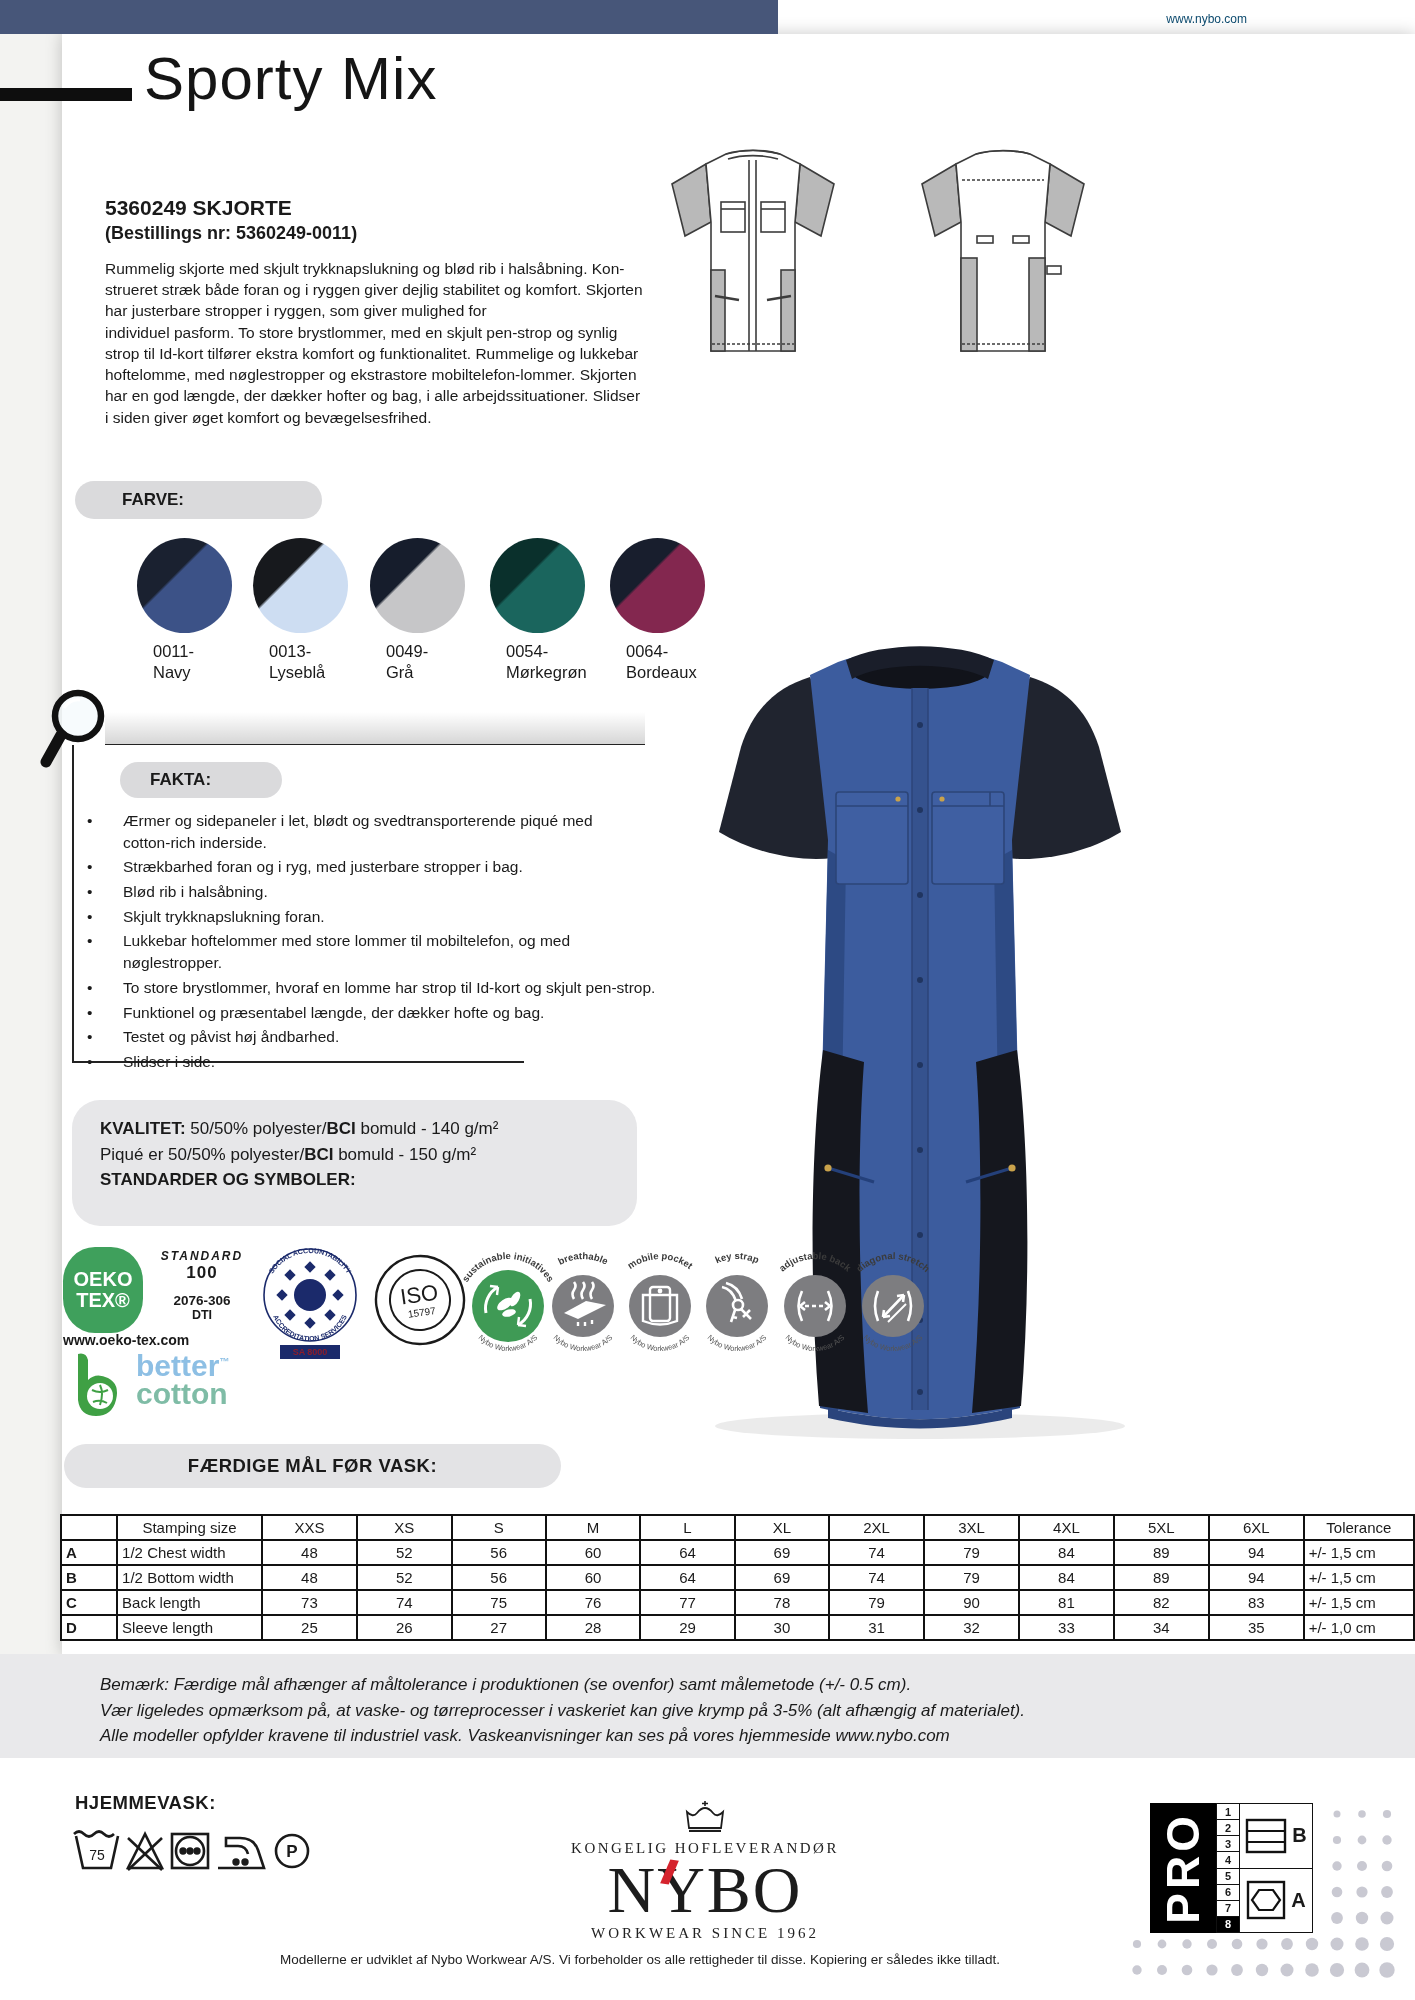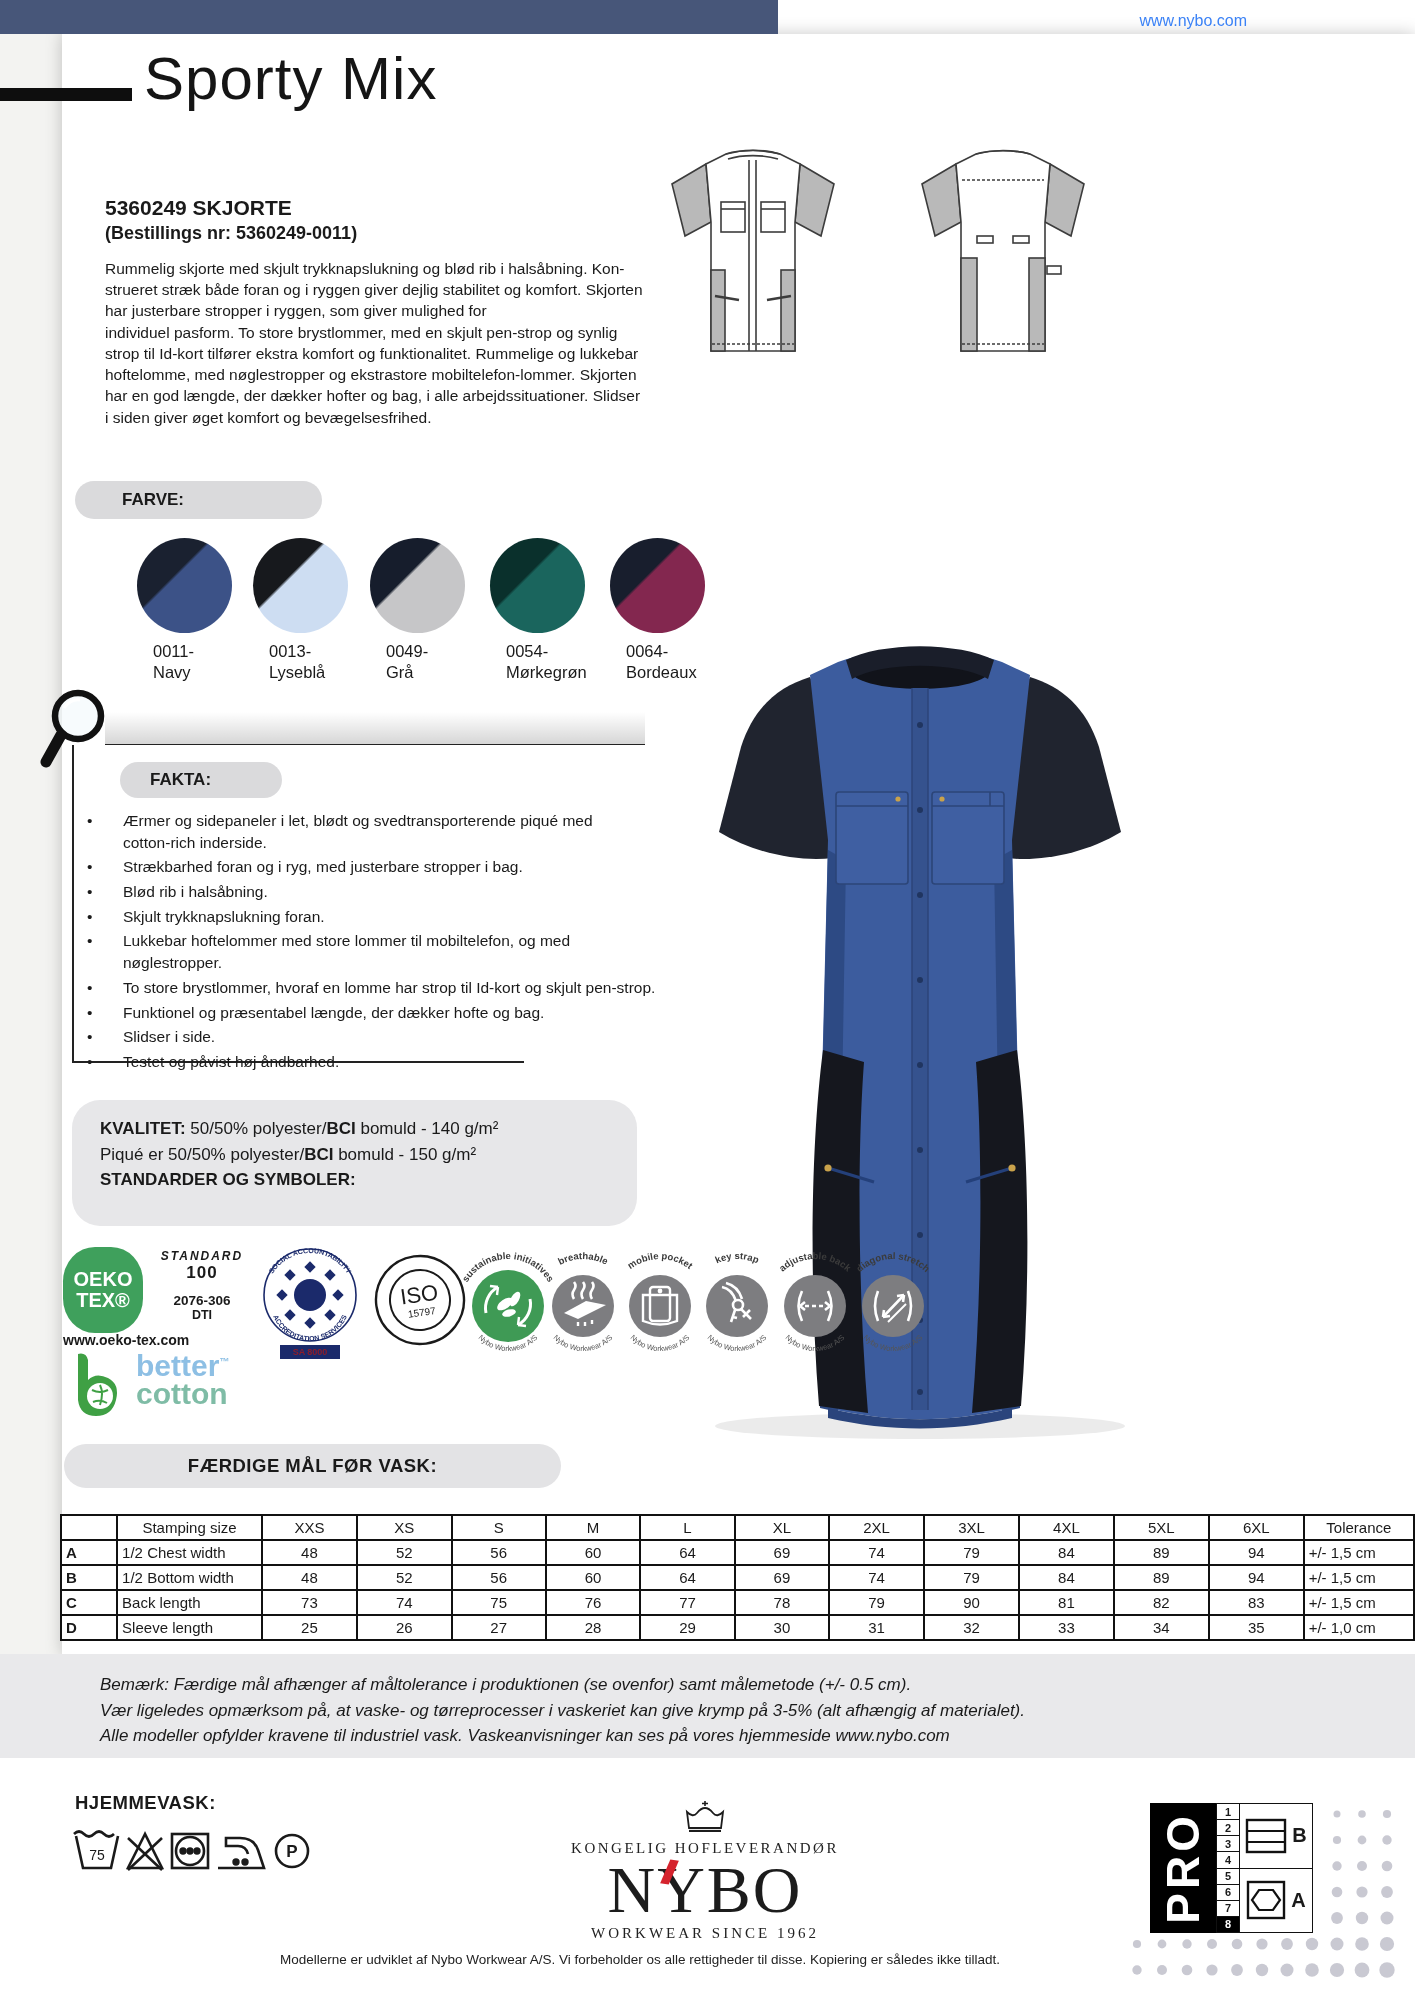--- a/index.html
+++ b/index.html
@@ -2,21 +2,21 @@
 <html><head>
 <meta charset="utf-8">
 <style>
   html,body{margin:0;padding:0;background:#fff;}
   .page{position:relative;width:1415px;height:2000px;background:#fff;overflow:hidden;
         font-family:"Liberation Sans",sans-serif;color:#1a1a1a;}
   .abs{position:absolute;}
 
   
   .topbar{left:0;top:0;width:778px;height:34px;background:#475679;}
-  .site-url{right:168px;top:12px;font-size:16px;color:#3b82f6;margin-left:48px;}
+  .site-url{right:168px;top:12px;font-size:12px;color:#0c4a6e;margin-left:48px;}
   .gutter{left:0;top:34px;width:62px;height:1620px;background:#f3f3f1;}
   .maincard{left:62px;top:34px;width:1353px;height:1620px;background:#fff;box-shadow:0 0 16px rgba(0,0,0,.22);}
   .blackdash{left:0;top:88px;width:132px;height:13px;background:#0e0e0e;}
   .title{left:144px;top:44px;font-size:60px;font-weight:300;letter-spacing:1px;color:#151515;}
 
   .prodcode{left:105px;top:196px;font-size:21px;font-weight:bold;}
   .ordernr{left:105px;top:223px;font-size:18px;font-weight:bold;}
   .descr{left:105px;top:258px;width:560px;font-size:15.5px;line-height:1.37;white-space:pre-line;}
 
   .pill{background:#dadadc;border-radius:20px;font-weight:bold;font-size:17px;display:flex;align-items:center;}
@@ -197,22 +197,22 @@
   <div class="abs pill fakta-pill">FAKTA:</div>
   <ul class="abs facts">
     <li>Ærmer og sidepaneler i let, blødt og svedtransporterende piqué med
 cotton-rich inderside.</li>
     <li>Strækbarhed foran og i ryg, med justerbare stropper i bag.</li>
     <li>Blød rib i halsåbning.</li>
     <li>Skjult trykknapslukning foran.</li>
     <li>Lukkebar hoftelommer med store lommer til mobiltelefon, og med nøglestropper.</li>
     <li>To store brystlommer, hvoraf en lomme har strop til Id-kort og skjult pen-strop.</li>
     <li>Funktionel og præsentabel længde, der dækker hofte og bag.</li>
+    <li>Testet og påvist høj åndbarhed.</li>
     <li>Slidser i side.</li>
-    <li>Testet og påvist høj åndbarhed.</li>
   </ul>
 
   <svg class="abs" style="left:660px;top:580px" width="520" height="870" viewBox="0 0 520 870">
     <ellipse cx="260" cy="846" rx="205" ry="13" fill="rgba(0,0,0,.08)"></ellipse>
     <path d="M150,97 C118,107 94,127 81,167 L59,252 C95,274 141,282 173,278 L186,182 Z" fill="#20242f"></path>
     <path d="M370,97 C402,107 426,127 439,167 L461,252 C425,274 379,282 347,278 L334,182 Z" fill="#20242f"></path>
     <path d="M150,95 L178,82 C220,66 300,66 342,82 L370,95 L352,260 L358,500 L352,828 C290,843 230,843 168,828 L162,500 L168,260 Z" fill="#3c5c9e"></path>
     <path d="M168,270 L162,520 L160,828 L178,832 L182,520 L186,280 Z" fill="#2d4a84"></path>
     <path d="M352,270 L358,520 L360,828 L342,832 L338,520 L334,280 Z" fill="#2d4a84"></path>
     <path d="M163,470 C151,562 149,702 159,826 L208,833 C197,702 198,562 204,482 Z" fill="#15171e"></path>

